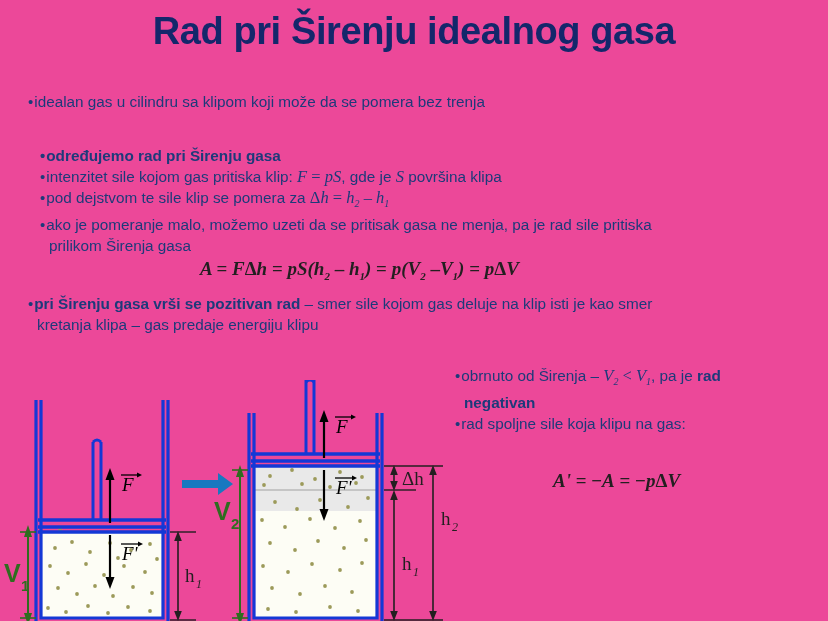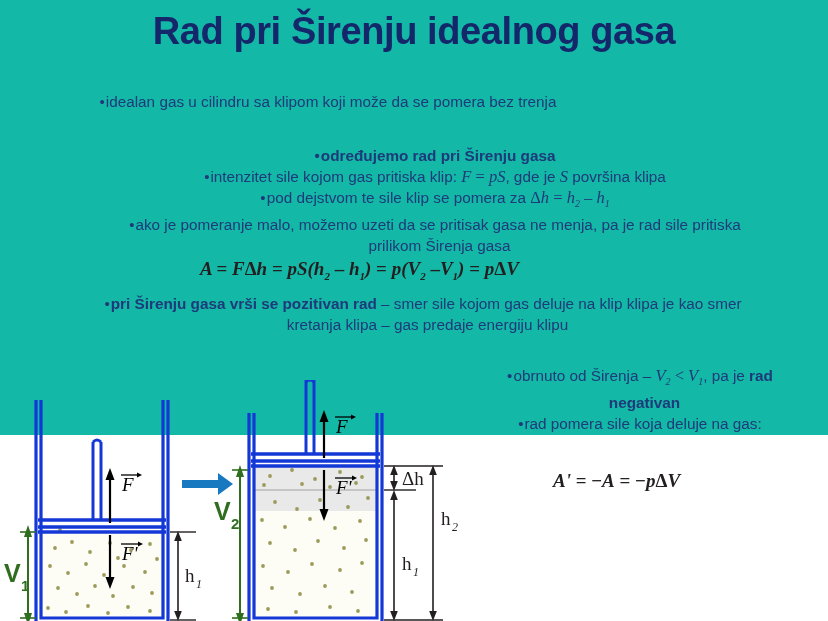--- a/index.html
+++ b/index.html
@@ -10,22 +10,22 @@
     width: 828px;
     height: 621px;
     background: #ffffff;
     font-family: "Liberation Sans", sans-serif;
     overflow: hidden;
     position: relative;
   }
   #slide {
     position: relative;
     width: 828px;
-    height: 435px;
-    background: #14b8a6;
+    height: 621px;
+    background: #ec4899;
   }
 
   
   #title {
     position: absolute;
     left: 0;
     top: 10px;
     width: 828px;
     text-align: center;
     font-size: 38px;
@@ -37,21 +37,20 @@
 
   
   .body-text {
     position: absolute;
     color: #1d3a7a;
     font-size: 15.3px;
     line-height: 21px;
   }
   .bullet-line {
     white-space: nowrap;
-    text-align: center;
   }
   .bl {
     font-weight: bold;
   }
   .dot::before {
     content: "\2022";
     margin-right: 1px;
     font-size: 15px;
   }
   .indent {
@@ -127,28 +126,28 @@
 
     <div class="bullet-line dot"><span>ako je pomeranje malo, možemo uzeti da se pritisak gasa ne menja, pa je rad sile pritiska</span></div>
     <div class="bullet-line indent"><span>prilikom Širenja gasa</span></div>
   </div>
 
   <div class="equation" id="eq-main">
     A <span class="op">=</span> F<span class="op">Δ</span>h <span class="op">=</span> pS(h<sub>2</sub> <span class="op">–</span> h<sub>1</sub>) <span class="op">=</span> p(V<sub>2</sub> <span class="op">–</span>V<sub>1</sub>) <span class="op">=</span> p<span class="op">Δ</span>V
   </div>
 
   <div class="body-text" id="group3">
-    <div class="bullet-line dot"><span class="bl">pri Širenju gasa vrši se pozitivan rad</span><span> – smer sile kojom gas deluje na klip klipa je kao smer</span></div>
+    <div class="bullet-line dot"><span class="bl">pri Širenju gasa vrši se pozitivan rad</span><span> – smer sile kojom gas deluje na klip isti je kao smer</span></div>
     <div class="bullet-line indent"><span>kretanja klipa – gas predaje energiju klipu</span></div>
   </div>
 
   <div class="body-text" id="right-col">
     <div class="bullet-line dot"><span>obrnuto od Širenja – </span><span class="m">V<sub>2</sub> <span class="op">&lt;</span> V<sub>1</sub></span><span>, pa je </span><span class="bl">rad</span></div>
     <div class="bullet-line indent bl"><span>negativan</span></div>
-    <div class="bullet-line dot"><span>rad pomera sile koja deluje na gas:</span></div>
+    <div class="bullet-line dot"><span>rad spoljne sile koja klipu na gas:</span></div>
   </div>
 
   <div class="equation" id="eq-right">
     A'<span class="op"> = −</span>A<span class="op"> = −</span>p<span class="op">Δ</span>V
   </div>
 
   <div id="diagram">
     <svg class="svg-wrap" width="460" height="241" viewBox="0 0 460 241" xmlns="http://www.w3.org/2000/svg">
 
       <g>

